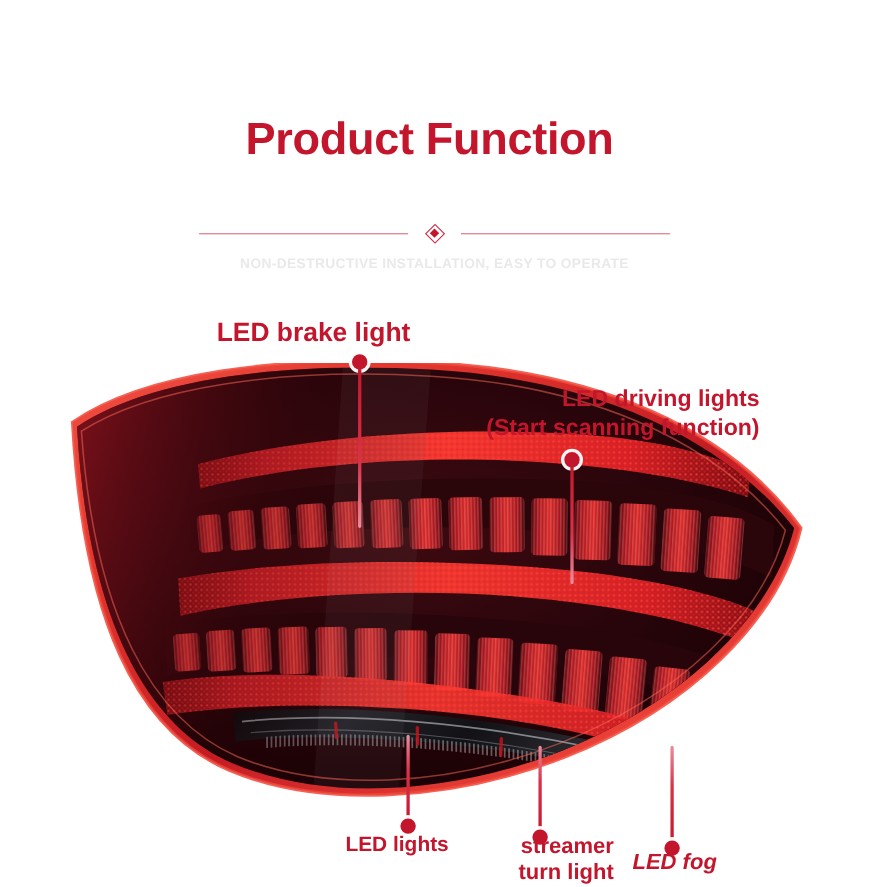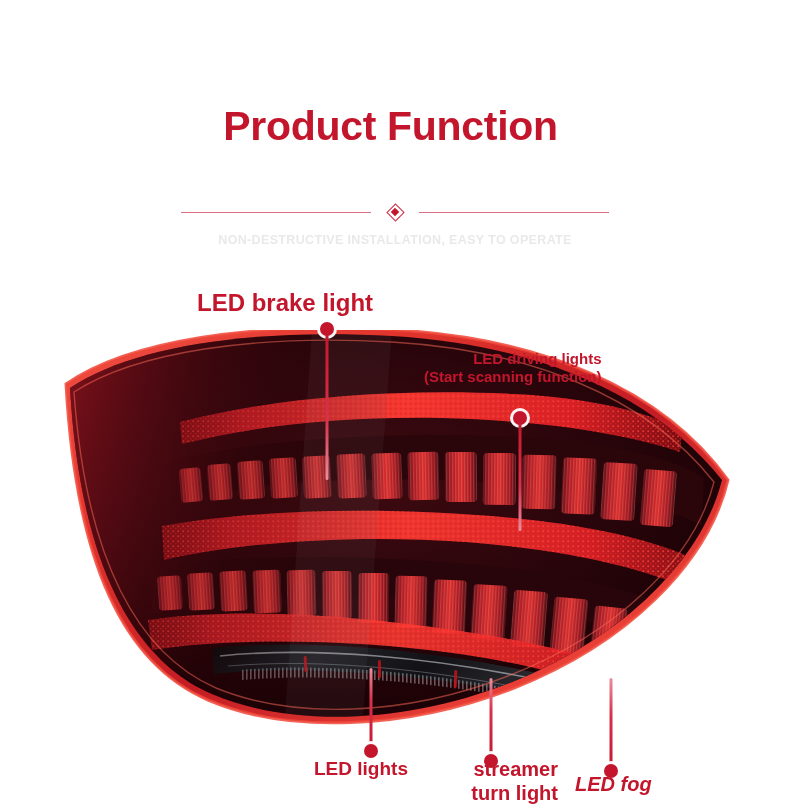--- a/index.html
+++ b/index.html
@@ -132,21 +132,21 @@
   
   .callout {
     position: absolute;
     color: #c3162c;
     font-weight: 700;
     line-height: 1.22;
     white-space: pre-line;
     text-align: right;
   }
   .callout.lbl-brake      { left: 197px; top: 288px; font-size: 24px; }
-  .callout.lbl-driving    { left: 424px; top: 350px; font-size: 15px; }
+  .callout.lbl-driving    { left: 442px; top: 350px; font-size: 21px; }
   .callout.lbl-reverse    { left: 314px; top: 757px; font-size: 19px; }
   .callout.lbl-streamer   { left: 430px; top: 757px; font-size: 20px; width: 128px; }
   .callout.lbl-fog        { left: 575px; top: 772px; font-size: 20px; font-style: italic; }
 </style>
 </head>
 <body>
 
 <div class="page-title">Product Function</div>
 
 <div class="divider">

